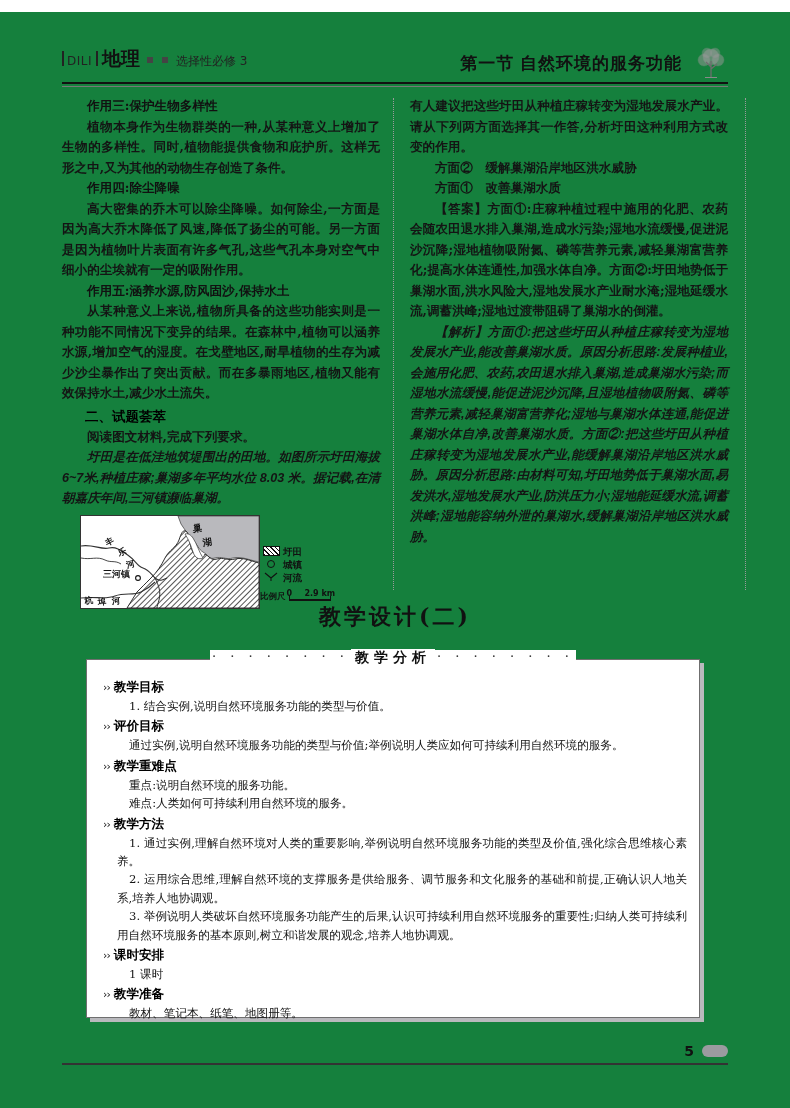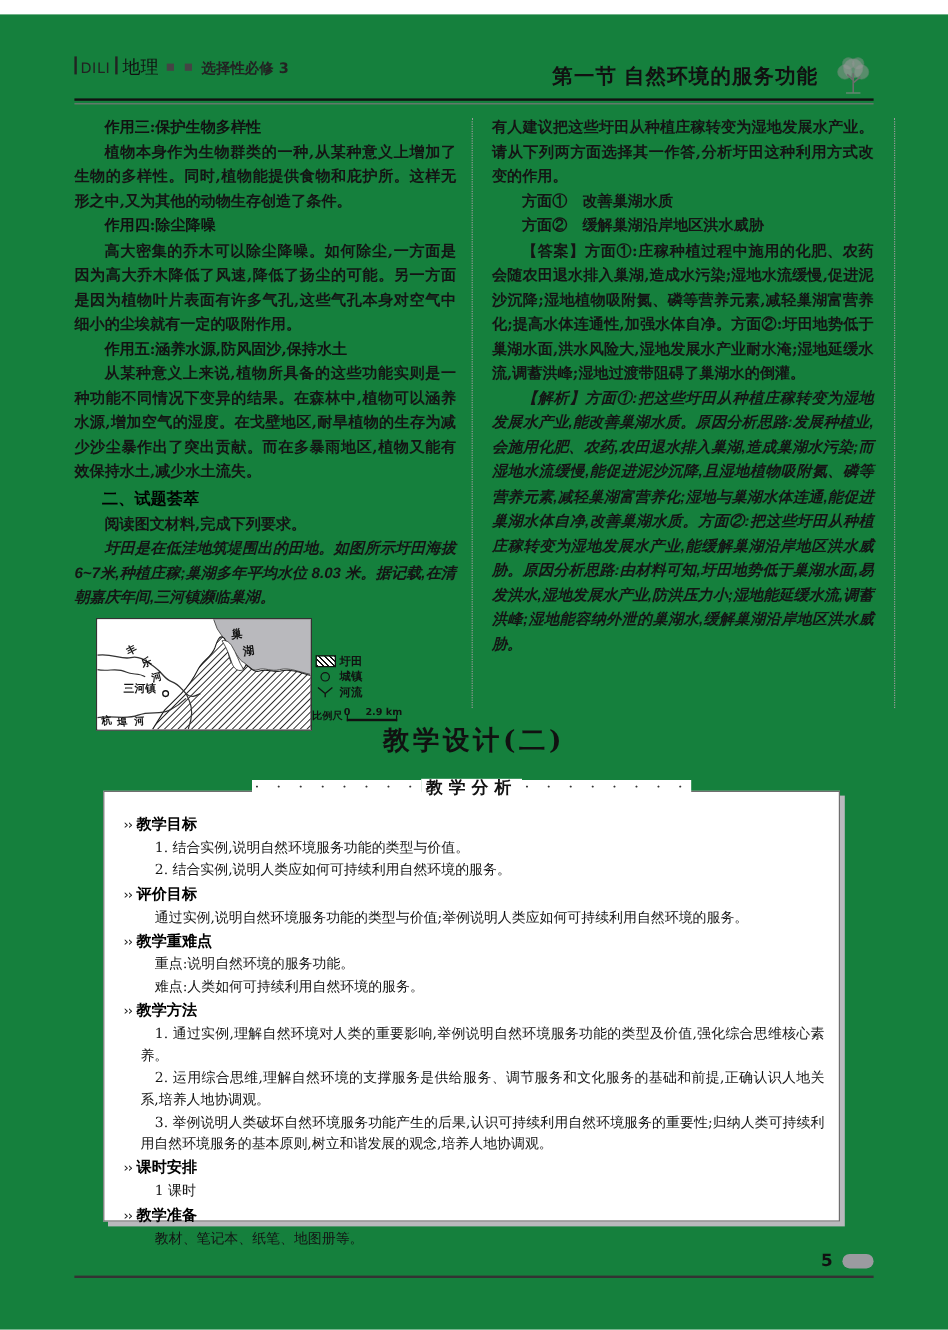--- a/index.html
+++ b/index.html
@@ -52,35 +52,35 @@
   }
   .hdr-sep {
     display: inline-block;
     width: 2px; height: 15px;
     background: #222;
     margin: 0 4px;
     position: relative; top: 1px;
   }
   .hdr-dl {
     font-family: "DejaVu Sans", "Liberation Sans", sans-serif;
-    font-size: 15px;
-    font-weight: normal;
+    font-size: 19px;
+    font-weight: bold;
     color: #111;
   }
   .hdr-sq {
     display: inline-block;
     width: 6px; height: 6px;
     background: #444;
     margin: 0 2px 0 7px;
     position: relative; top: -2px;
   }
   .hdr-sub {
     font-family: "DejaVu Sans", "Liberation Sans", sans-serif;
     font-size: 12px;
-    font-weight: bold;
+    font-weight: normal;
     color: #222;
     margin-left: 6px;
   }
   .hdr-right {
     position: absolute;
     right: 0; top: 1px;
     display: flex;
     align-items: center;
     white-space: nowrap;
   }
@@ -465,22 +465,22 @@
             <span class="scale-line"></span>
             <span class="scale-tick" style="left:2px;"></span>
             <span class="scale-tick" style="left:43px;"></span>
           </span>
         </div>
       </div>
     </div>
 
     <div class="col col-right">
       <p class="body">有人建议把这些圩田从种植庄稼转变为湿地发展水产业。请从下列两方面选择其一作答,分析圩田这种利用方式改变的作用。</p>
+      <p class="body" style="text-indent:25px;">方面②　缓解巢湖沿岸地区洪水威胁</p>
       <p class="body" style="text-indent:25px;">方面①　改善巢湖水质</p>
-      <p class="body" style="text-indent:25px;">方面②　缓解巢湖沿岸地区洪水威胁</p>
       <p class="body" style="text-indent:25px;"><span>【答案】</span><span>方面①:庄稼种植过程中施用的化肥、农药会随农田退水排入巢湖,造成水污染;湿地水流缓慢,促进泥沙沉降;湿地植物吸附氮、磷等营养元素,减轻巢湖富营养化;提高水体连通性,加强水体自净。方面②:圩田地势低于巢湖水面,洪水风险大,湿地发展水产业耐水淹;湿地延缓水流,调蓄洪峰;湿地过渡带阻碍了巢湖水的倒灌。</span></p>
       <p class="body kai" style="text-indent:25px;"><span>【解析】</span><span>方面①:把这些圩田从种植庄稼转变为湿地发展水产业,能改善巢湖水质。原因分析思路:发展种植业,会施用化肥、农药,农田退水排入巢湖,造成巢湖水污染;而湿地水流缓慢,能促进泥沙沉降,且湿地植物吸附氮、磷等营养元素,减轻巢湖富营养化;湿地与巢湖水体连通,能促进巢湖水体自净,改善巢湖水质。方面②:把这些圩田从种植庄稼转变为湿地发展水产业,能缓解巢湖沿岸地区洪水威胁。原因分析思路:由材料可知,圩田地势低于巢湖水面,易发洪水,湿地发展水产业,防洪压力小;湿地能延缓水流,调蓄洪峰;湿地能容纳外泄的巢湖水,缓解巢湖沿岸地区洪水威胁。</span></p>
     </div>
   </div>
 
   <div class="design-title">教学设计(二)</div>
 
   <div class="panel">
     <div class="panel-head">
       <span class="dots">· · · · · · · ·</span>
@@ -488,21 +488,20 @@
       <span class="dots">· · · · · · · ·</span>
     </div>
 
     <div class="panel-body">
 
       <div class="sec-head">
         <span class="sec-arrow">››</span>
         <span class="sec-title">教学目标</span>
       </div>
       <p class="sec-line hang">1. 结合实例,说明自然环境服务功能的类型与价值。</p>
-      <p class="sec-line hang">2. 结合实例,说明人类应如何可持续利用自然环境的服务。</p>
 
       <div class="sec-head">
         <span class="sec-arrow">››</span>
         <span class="sec-title">评价目标</span>
       </div>
       <p class="sec-line hang">通过实例,说明自然环境服务功能的类型与价值;举例说明人类应如何可持续利用自然环境的服务。</p>
 
       <div class="sec-head">
         <span class="sec-arrow">››</span>
         <span class="sec-title">教学重难点</span>

